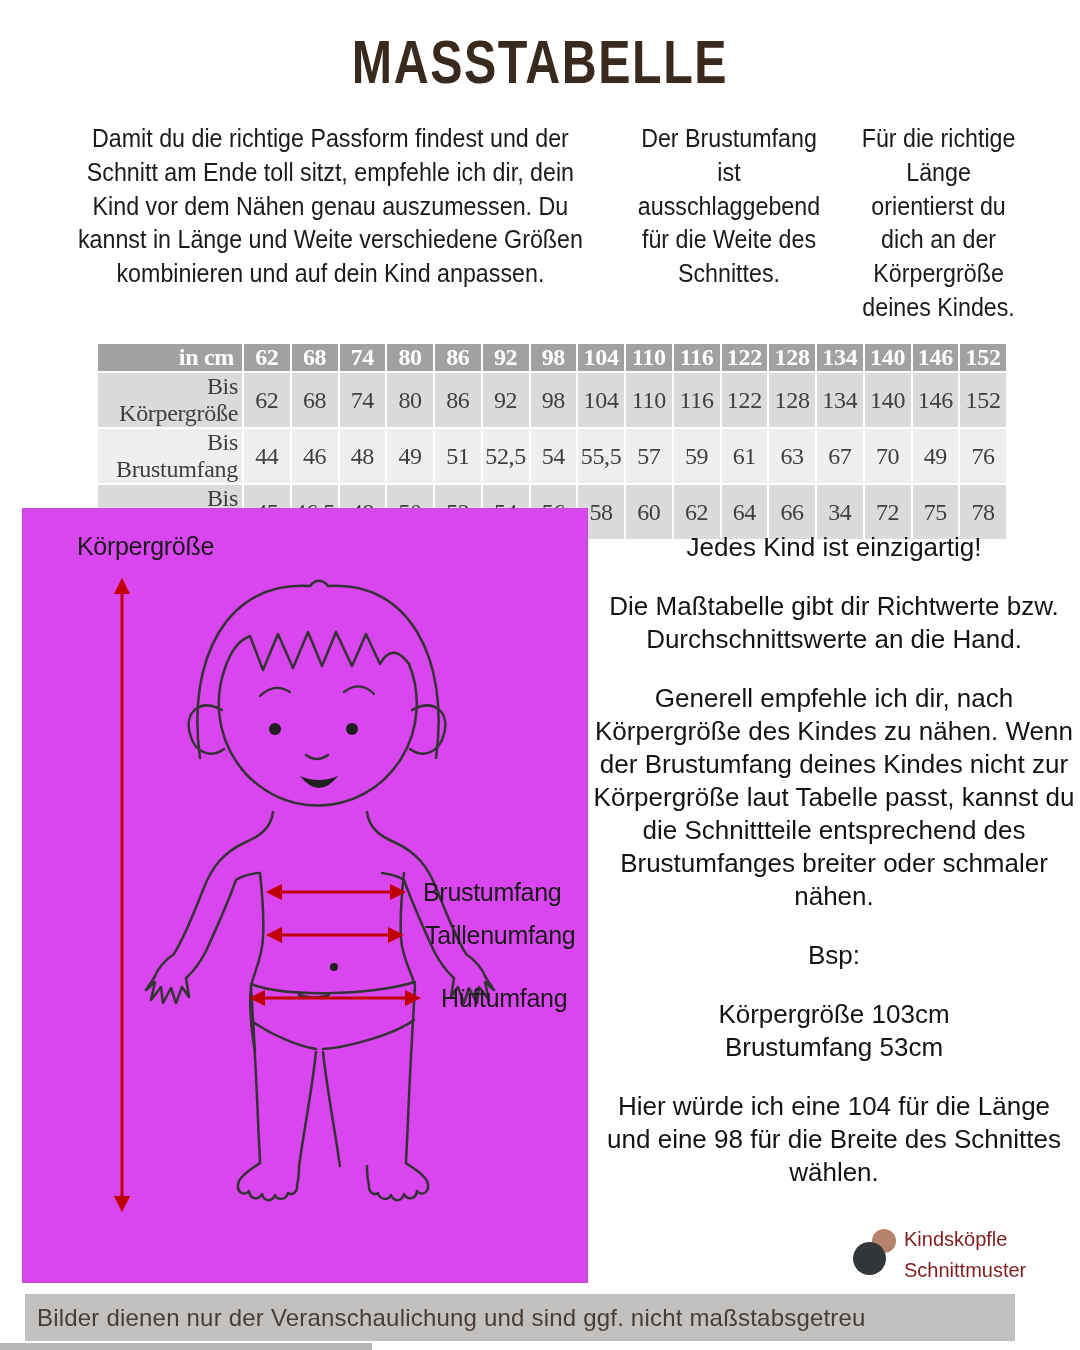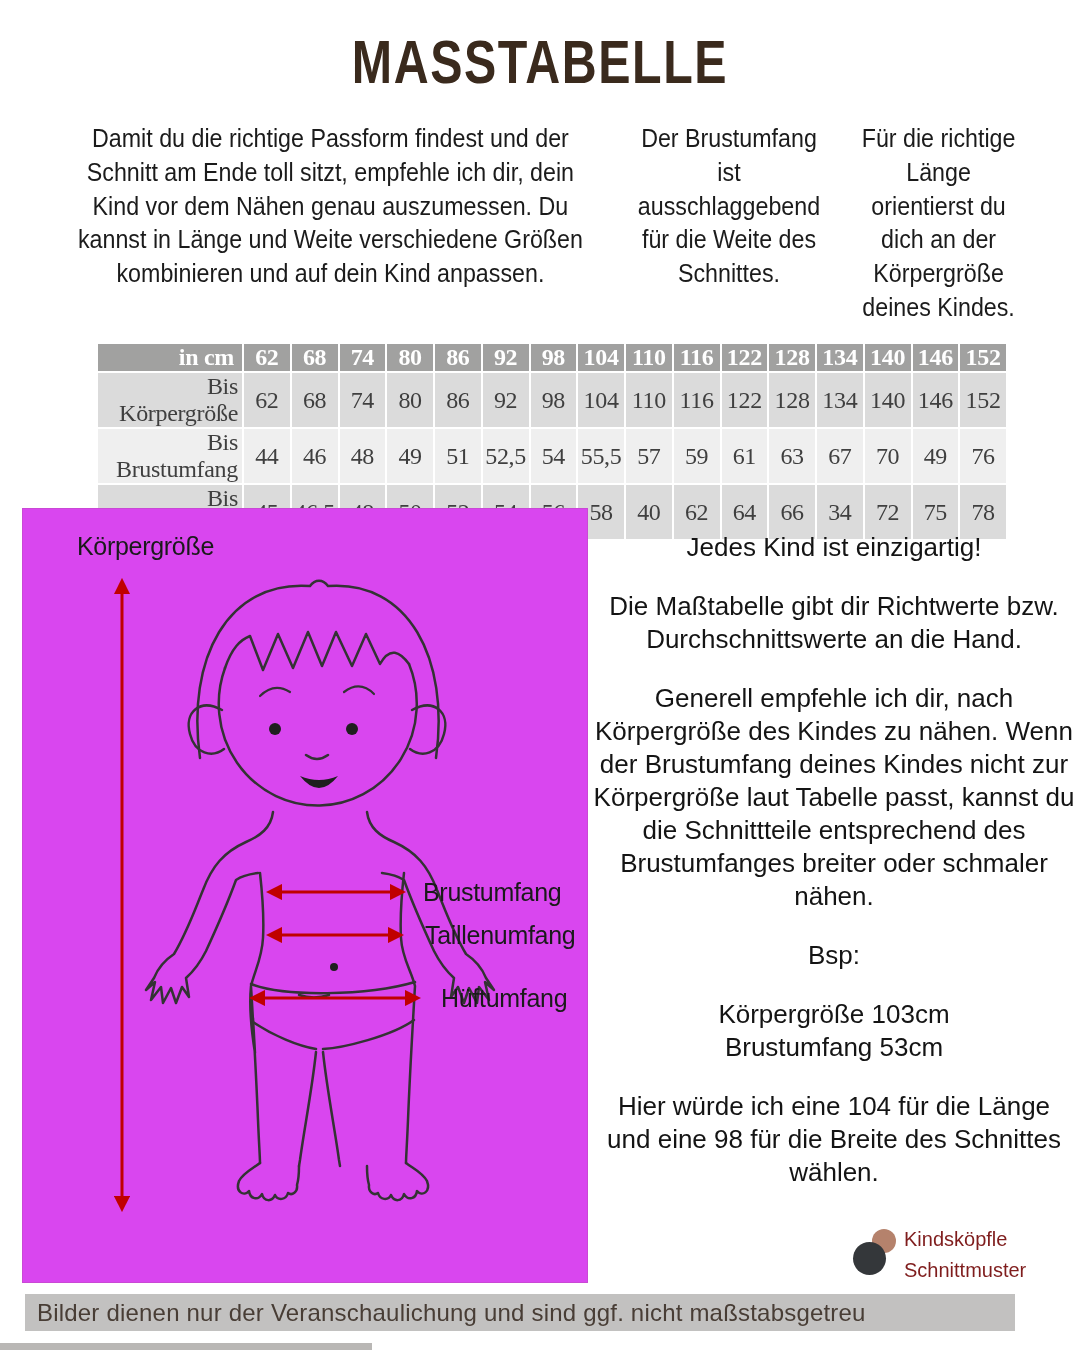--- a/index.html
+++ b/index.html
@@ -47,21 +47,21 @@
     text-align:center;font-size:26px;line-height:1.27;color:#141414;
   }
   .advice p{margin:0;white-space:pre-line;}
   
   .logo{position:absolute;left:848px;top:1224px;width:236px;height:72px;}
   .logo .c-tan{position:absolute;left:24px;top:5px;width:24px;height:24px;border-radius:50%;background:#b5826c;}
   .logo .c-dark{position:absolute;left:5px;top:18px;width:33px;height:33px;border-radius:50%;background:#34373a;}
   .logo .logo-text{position:absolute;left:56px;top:0;font-size:20px;line-height:31px;color:#7f1d1d;white-space:nowrap;}
   
   .footer-bar{
-    position:absolute;left:25px;top:1294px;width:990px;height:37px;background:#c2c1c0;
+    position:absolute;left:25px;top:1294px;width:990px;height:47px;background:#c2c1c0;
     display:flex;align-items:center;padding-left:12px;box-sizing:border-box;
     font-size:24px;color:#483d35;letter-spacing:.2px;
   }
   .footer-strip{position:absolute;left:0;top:1343px;width:372px;height:7px;background:#b9b7b5;}
 </style>
 </head>
 <body>
 
 <div class="title">MASSTABELLE</div>
 
@@ -138,21 +138,21 @@
     <tr id="size-row-2" class="band-a">
       <th>Bis Hüftumfang</th>
     <td>45</td>
         <td>46,5</td>
         <td>48</td>
         <td>50</td>
         <td>52</td>
         <td>54</td>
         <td>56</td>
         <td>58</td>
-        <td>40</td>
+        <td>60</td>
         <td>62</td>
         <td>64</td>
         <td>66</td>
         <td>34</td>
         <td>72</td>
         <td>75</td>
         <td>78</td>
       </tr>
   </tbody>
 </table>

